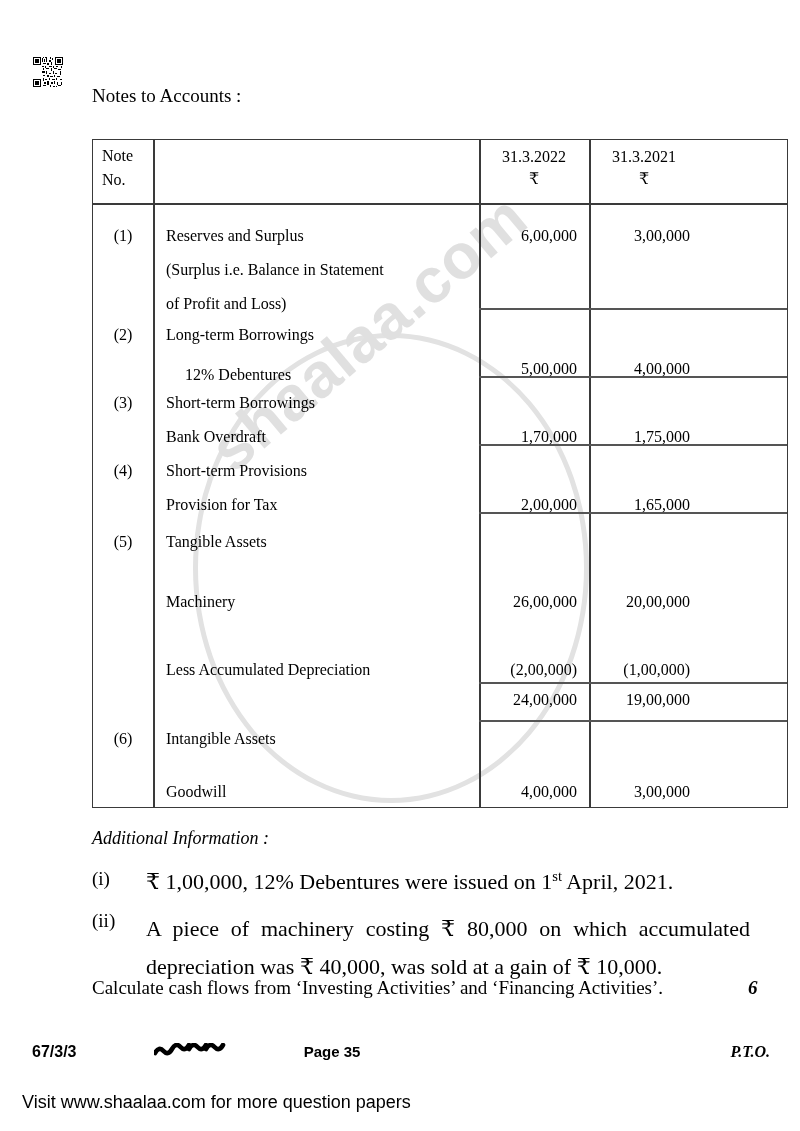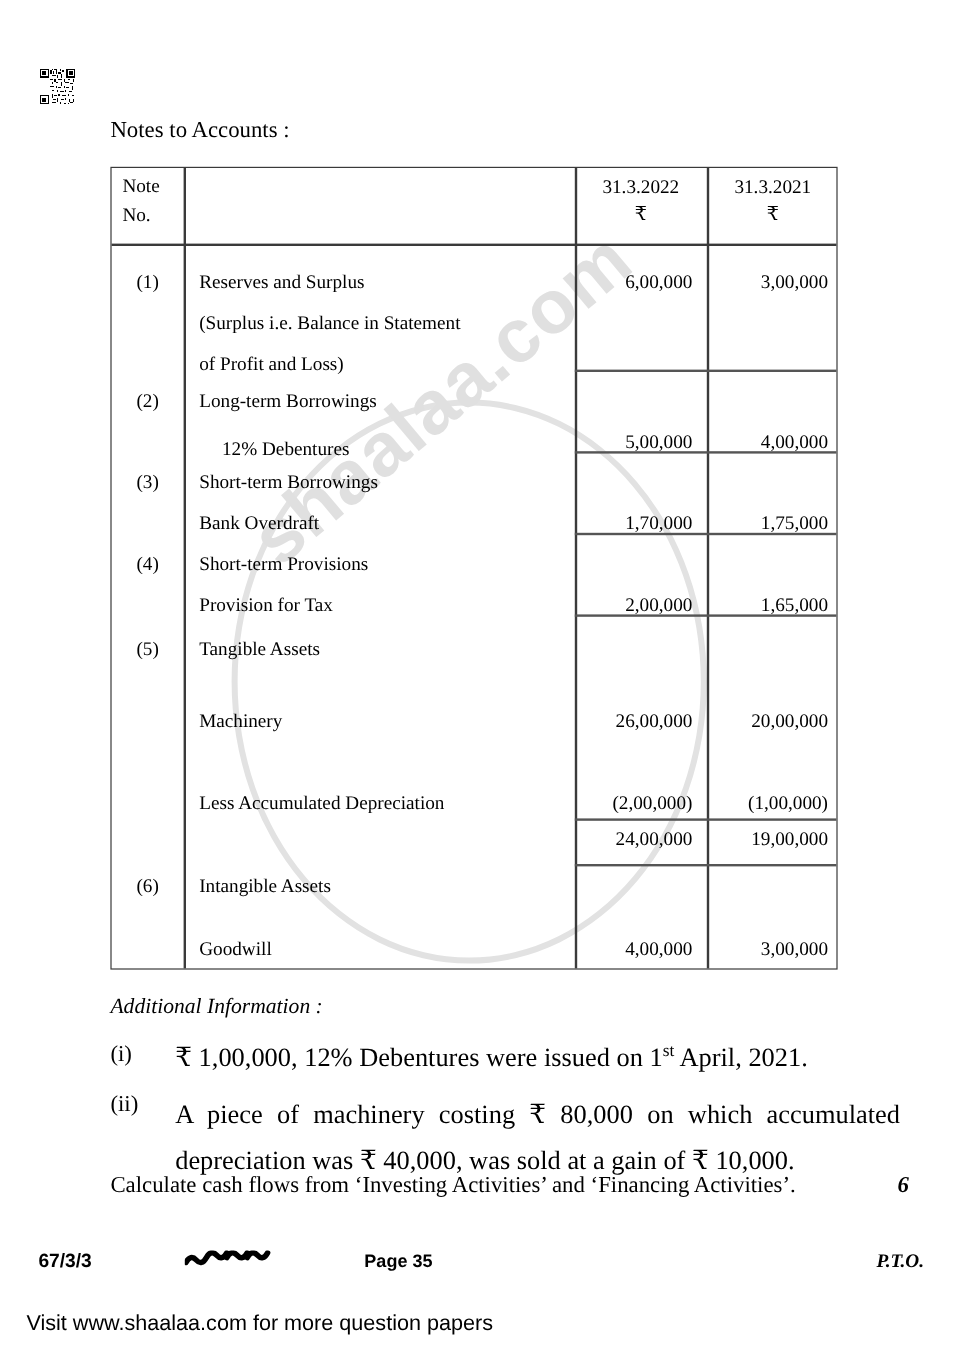--- a/index.html
+++ b/index.html
@@ -70,39 +70,39 @@
     left: 0;
     top: 0;
     width: 800px;
     height: 1131px;
     z-index: 2;
   }
 
   #notes-heading {
     position: absolute;
     left: 92px;
-    top: 98px;
+    top: 85px;
     font-size: 19px;
     white-space: nowrap;
   }
 
   
   #notes-table-wrap {
     position: absolute;
     left: 92px;
     top: 139px;
     width: 606px;
     height: 669px;
   }
 
   
   .tbl-outer {
     border: 1.6px solid #3a3a3a;
     box-sizing: border-box;
-    width: 606px;
+    width: 696px;
     height: 669px;
     position: relative;
     background: transparent;
   }
   
   .vrule {
     position: absolute;
     top: 0;
     bottom: 0;
     width: 1.6px;

